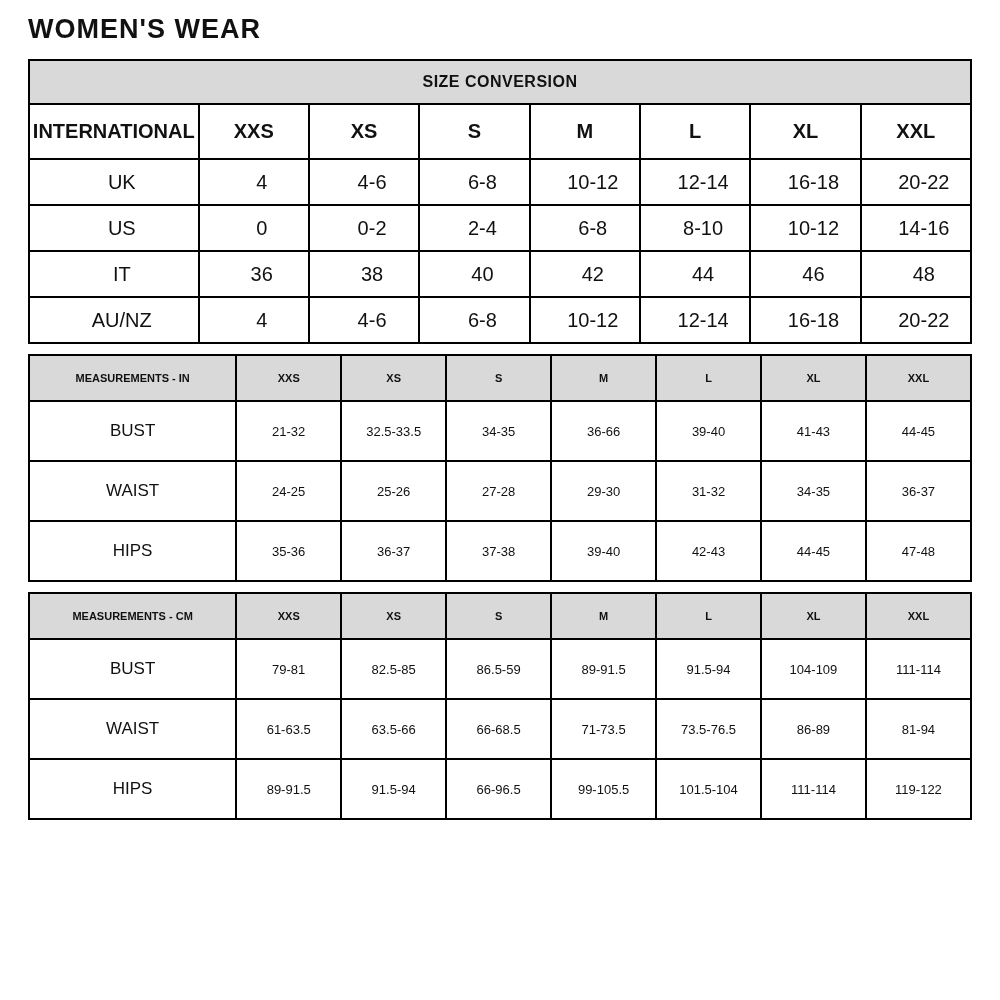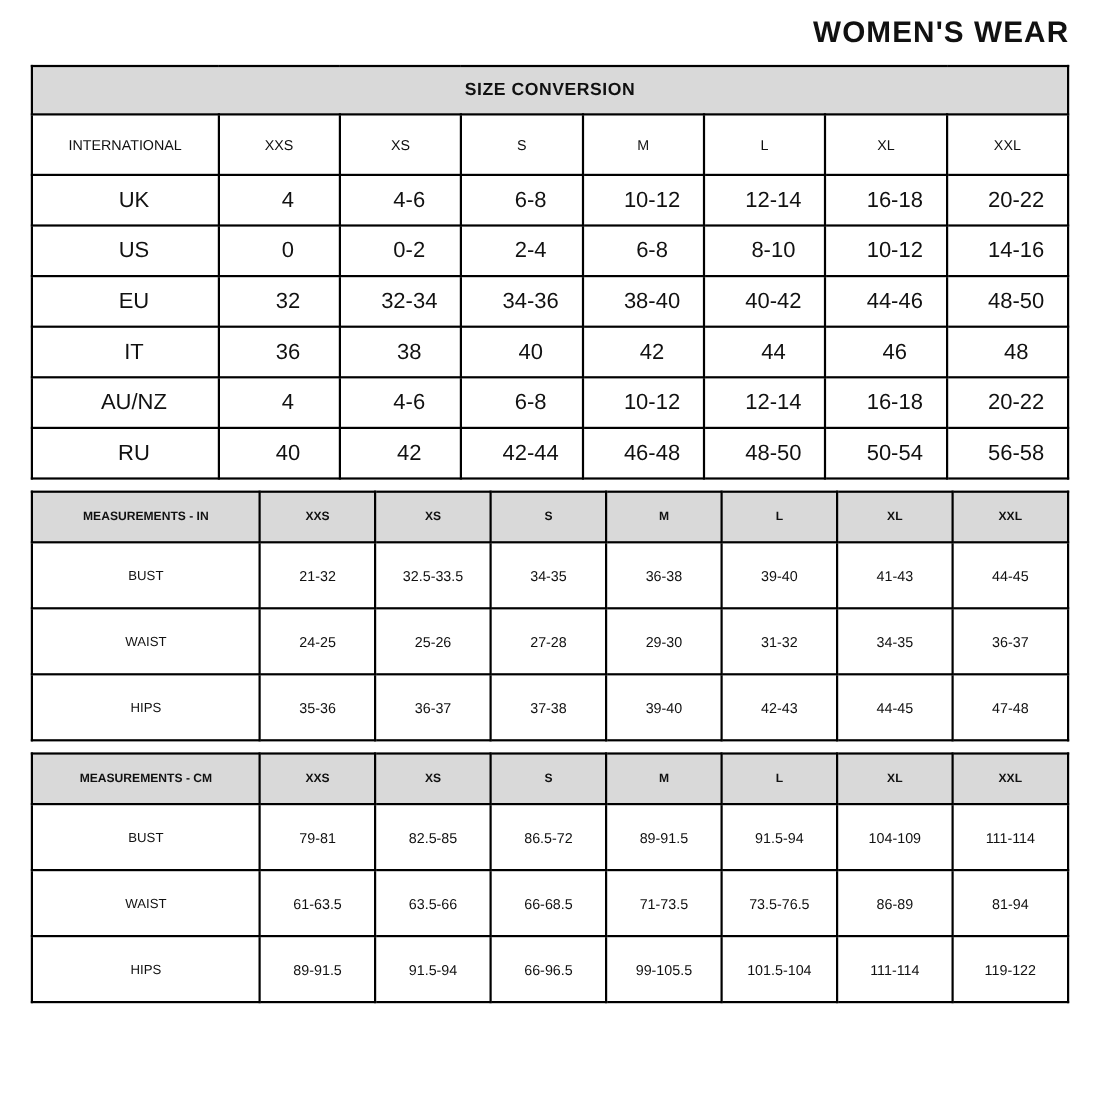--- a/index.html
+++ b/index.html
@@ -8,21 +8,21 @@
     background: #ffffff;
     color: #111111;
     font-family: "Liberation Sans", sans-serif;
   }
   .page {
     width: 1000px;
     height: 1000px;
     padding: 6px 28px 10px;
   }
   .title {
-    text-align: right;
+    text-align: left;
     font-size: 27px;
     font-weight: bold;
     letter-spacing: 1px;
     padding: 8px 0 14px;
   }
   table.tbl {
     width: 100%;
     border-collapse: collapse;
     table-layout: fixed;
     margin-bottom: 10px;
@@ -37,39 +37,39 @@
   .banner {
     background: var(--header-bg, #d9d9d9);
     height: 44px;
     font-size: 16px;
     font-weight: bold;
     letter-spacing: 0.5px;
     margin-top: 15px;
   }
   .conv .hdr-row th {
     height: 55px;
-    font-size: 13px;
-    font-weight: normal;
+    font-size: 20px;
+    font-weight: bold;
   }
   .conv tbody td {
     height: 46px;
     font-size: 20px;
     font-weight: normal;
     padding-left: 18px;
   }
   
   .meas thead th {
     background: var(--header-bg, #d9d9d9);
     height: 46px;
     font-size: 11px;
     font-weight: bold;
   }
   .meas tbody td {
     height: 60px;
-    font-size: 12px;
+    font-size: 17px;
     font-weight: normal;
   }
   .meas tbody td.val-sm {
     font-size: 13px;
     margin-left: 35px;
   }
 </style>
 </head>
 <body>
 
@@ -118,58 +118,38 @@
           <td>US</td>
           <td>0</td>
           <td>0-2</td>
           <td>2-4</td>
           <td>6-8</td>
           <td>8-10</td>
           <td>10-12</td>
           <td>14-16</td>
         </tr>
         <tr>
-          <td>EU</td>
-          <td>32</td>
-          <td>32-34</td>
-          <td>34-36</td>
-          <td>38-40</td>
-          <td>40-42</td>
-          <td>44-46</td>
-          <td>48-50</td>
-        </tr>
-        <tr>
           <td>IT</td>
           <td>36</td>
           <td>38</td>
           <td>40</td>
           <td>42</td>
           <td>44</td>
           <td>46</td>
           <td>48</td>
         </tr>
         <tr>
           <td>AU/NZ</td>
           <td>4</td>
           <td>4-6</td>
           <td>6-8</td>
           <td>10-12</td>
           <td>12-14</td>
           <td>16-18</td>
           <td>20-22</td>
-        </tr>
-        <tr>
-          <td>RU</td>
-          <td>40</td>
-          <td>42</td>
-          <td>42-44</td>
-          <td>46-48</td>
-          <td>48-50</td>
-          <td>50-54</td>
-          <td>56-58</td>
         </tr>
       </tbody>
   </table>
 
   <table class="tbl meas">
     <colgroup>
       <col style="width:22%">
       <col style="width:11.142%">
         <col style="width:11.142%">
         <col style="width:11.142%">
@@ -189,21 +169,21 @@
           <th>XL</th>
           <th>XXL</th>
         </tr>
     </thead>
     <tbody>
         <tr>
           <td>BUST</td>
           <td class="val-sm">21-32</td>
           <td class="val-sm">32.5-33.5</td>
           <td class="val-sm">34-35</td>
-          <td class="val-sm">36-38</td>
+          <td class="val-sm">36-66</td>
           <td class="val-sm">39-40</td>
           <td class="val-sm">41-43</td>
           <td class="val-sm">44-45</td>
         </tr>
         <tr>
           <td>WAIST</td>
           <td class="val-sm">24-25</td>
           <td class="val-sm">25-26</td>
           <td class="val-sm">27-28</td>
           <td class="val-sm">29-30</td>
@@ -245,21 +225,21 @@
           <th>L</th>
           <th>XL</th>
           <th>XXL</th>
         </tr>
     </thead>
     <tbody>
         <tr>
           <td>BUST</td>
           <td class="val-sm">79-81</td>
           <td class="val-sm">82.5-85</td>
-          <td class="val-sm">86.5-72</td>
+          <td class="val-sm">86.5-59</td>
           <td class="val-sm">89-91.5</td>
           <td class="val-sm">91.5-94</td>
           <td class="val-sm">104-109</td>
           <td class="val-sm">111-114</td>
         </tr>
         <tr>
           <td>WAIST</td>
           <td class="val-sm">61-63.5</td>
           <td class="val-sm">63.5-66</td>
           <td class="val-sm">66-68.5</td>

